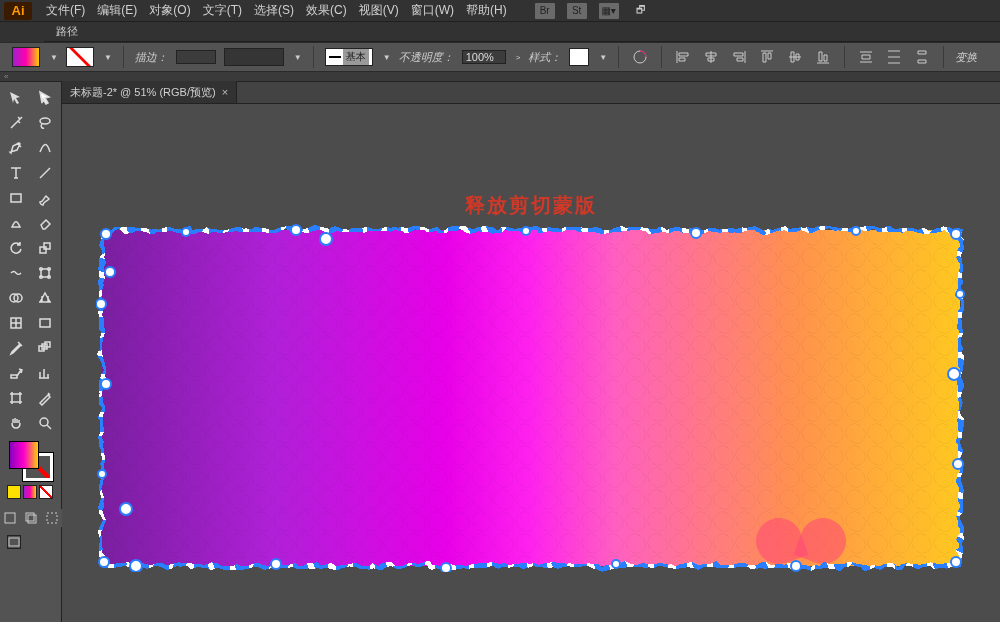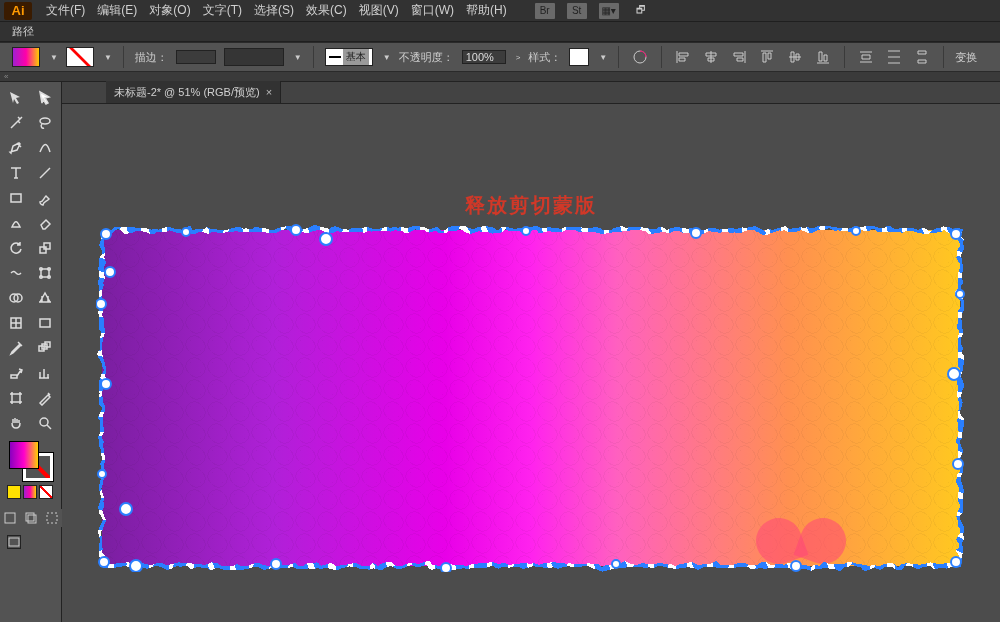--- a/index.html
+++ b/index.html
@@ -7,46 +7,46 @@
 
 
 .menubar { height: 22px; background: #323232; display: flex; align-items: center; padding: 8px 4px; border-bottom: 1px solid #1f1f1f; }
 .app-logo { width: 28px; height: 18px; background: #3a1b00; color: #ff9a00; font-weight: bold; font-size: 13px; display: flex; align-items: center; justify-content: center; margin-right: 8px; border-radius: 2px; }
 .menubar .mitem { padding: 2px 6px; cursor: pointer; }
 .menubar .spacer { width: 14px; }
 .menubar .right { display: flex; gap: 12px; margin-left: 8px; }
 .menubar .iconbtn { width: 20px; height: 16px; background: #6a6a6a; display: flex; align-items: center; justify-content: center; font-size: 10px; color: #222; border-radius: 1px; }
 
 
-.modebar { height: 20px; background: #323232; display: flex; align-items: center; padding-left: 12px; font-size: 11px; border-bottom: 1px solid #1f1f1f; }
+.modebar { height: 20px; background: #323232; display: flex; align-items: center; padding-left: 12px; font-size: 11px; border-bottom: 1px solid #1f1f1f; margin-left: 44px; }
 
 
 .optbar { height: 30px; background: #535353; display: flex; align-items: center; padding: 0 12px; gap: 8px; border-top: 1px solid #2a2a2a; border-bottom: 1px solid #2a2a2a; }
 .optbar .sep { width: 1px; height: 22px; background: #3a3a3a; margin: 0 3px; }
 .fill-swatch { width: 28px; height: 20px; background: linear-gradient(90deg, #a020d0, #ff00aa, #ffcc00); border: 1px solid #222; }
 .stroke-swatch { width: 28px; height: 20px; background: #fff; border: 1px solid #222; position: relative; }
 .stroke-swatch::after { content: ""; position: absolute; left: 0; top: 0; right: 0; bottom: 0; background: linear-gradient(45deg, transparent 45%, #ff0000 46%, #ff0000 54%, transparent 55%); }
-.optlabel { font-size: 11px; color: #ccc; }
+.optlabel { font-size: 11px; color: #ccc; font-style: italic; }
 .optinput { width: 40px; height: 14px; background: #3c3c3c; border: 1px solid #222; color: #ddd; font-size: 11px; padding: 0 3px; }
 .dropdown-dark { width: 60px; height: 18px; background: #353535; border: 1px solid #222; display: flex; align-items: center; }
 .stroke-preview { width: 48px; height: 18px; background: #fff; border: 1px solid #222; display: flex; align-items: center; padding: 0 3px; }
 .stroke-line { flex: 1; height: 2px; background: #000; }
 .basic-label { background: #9a9a9a; color: #222; font-size: 10px; padding: 1px 3px; margin-left: 2px; }
 .opt-caret { font-size: 8px; color: #ccc; margin-left: 2px; }
 .style-swatch { width: 20px; height: 18px; background: #fff; border: 1px solid #222; }
 .opticon { width: 20px; height: 18px; display: flex; align-items: center; justify-content: center; color: #d8d8d8; font-size: 12px; }
 .opticon svg { width: 16px; height: 16px; }
 
 
 .ctrlstrip { height: 10px; background: #3a3a3a; border-bottom: 1px solid #222; display: flex; align-items: center; padding-left: 4px; }
 .ctrlstrip .dots { font-size: 8px; color: #888; letter-spacing: -1px; }
 
 
 .tabbar { height: 22px; background: #434343; display: flex; align-items: flex-end; margin-left: 62px; border-bottom: 1px solid #222; }
-.doctab { height: 22px; background: #323232; padding: 3px 8px; font-size: 11px; display: flex; align-items: center; gap: 6px; border-right: 1px solid #222; margin-left: 44px; }
+.doctab { height: 22px; background: #323232; padding: 3px 8px; font-size: 11px; display: flex; align-items: center; gap: 6px; border-right: 1px solid #222; }
 .doctab .close { font-size: 11px; color: #bbb; cursor: pointer; }
 
 
 .main { display: flex; height: calc(622px - 22px - 20px - 30px - 10px - 22px); }
 
 
 .toolbox { width: 62px; background: #535353; border-right: 1px solid #222; display: flex; flex-direction: column; align-items: center; padding-top: 4px; position: absolute; top: 82px; left: 0; height: calc(622px - 82px); }
 .toolgrid { display: grid; grid-template-columns: 28px 28px; grid-auto-rows: 24px; gap: 1px; }
 .tool { width: 28px; height: 24px; display: flex; align-items: center; justify-content: center; color: #e0e0e0; cursor: pointer; }
 .tool svg { width: 16px; height: 16px; stroke: #ddd; fill: none; stroke-width: 1.5; }

